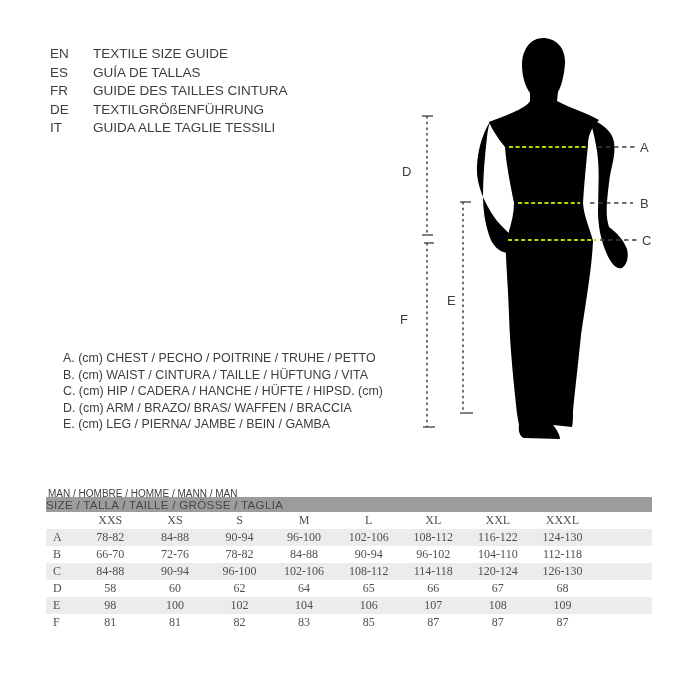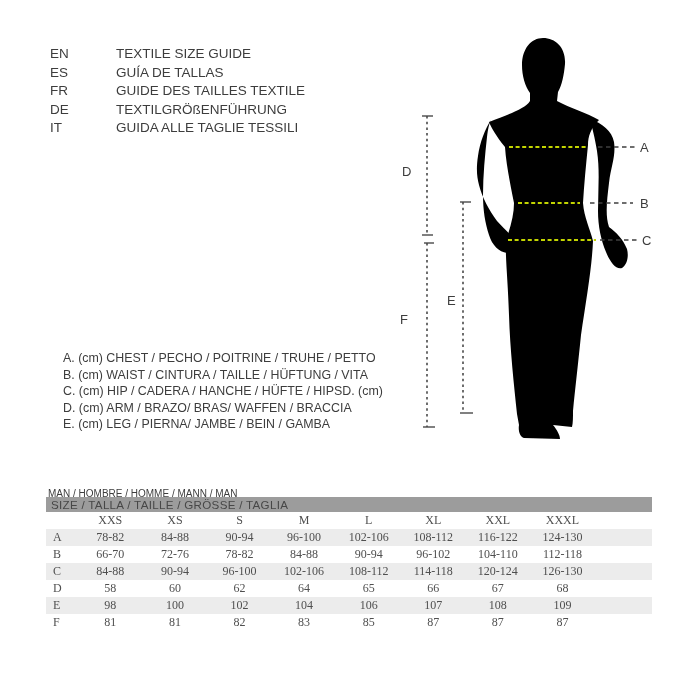--- a/index.html
+++ b/index.html
@@ -2,32 +2,32 @@
 <html><head>
 <meta charset="utf-8">
 <style>
   html,body { margin:0; padding:0; background:#fff; }
   .canvas {
     position:relative; width:700px; height:700px; background:#ffffff;
     font-family:"Liberation Sans", sans-serif; color:#3d3d3d; overflow:hidden;
   }
   
   .lang-block { position:absolute; left:50px; top:45px; font-size:13.5px; line-height:18.6px; }
-  .lang-row { display:grid; grid-template-columns:43px auto; white-space:nowrap;gap:23px; }
+  .lang-row { display:grid; grid-template-columns:43px auto; white-space:nowrap; }
   
   .legend-block { position:absolute; left:63px; top:350px; font-size:12.4px; line-height:16.6px; }
   .legend-line { white-space:nowrap; }
   .man-line { position:absolute; left:48px; top:488px; font-size:10px; white-space:nowrap; }
   
   .figure-svg { position:absolute; left:390px; top:25px; width:280px; height:430px; }
   .marker-label { font-size:13px; fill:#3d3d3d; font-family:"Liberation Sans", sans-serif; }
   
   .size-table { position:absolute; left:46px; top:497px; width:606px; font-size:12px; color:#4f4f4f; }
   .band { height:15px; line-height:15px; background:#9c9c9c; color:#474747;
-          font-size:11.6px; padding-left:5px; letter-spacing:0.3px; white-space:nowrap; }
+          font-size:11.6px; letter-spacing:0.3px; white-space:nowrap; }
   .trow { display:grid; grid-template-columns:32px repeat(8,64.6px) 1fr; height:17px; line-height:17px;font-family:Liberation Serif, serif; }
   .trow > div { text-align:center; }
   .trow > div.rowlabel { text-align:left; padding-left:7px; }
   .trow.stripe { background:#ececec; }
 </style>
 </head>
 <body>
 
 <div class="canvas">
 
@@ -35,21 +35,21 @@
       <div class="lang-row">
         <span>EN</span>
         <span>TEXTILE SIZE GUIDE</span>
       </div>
       <div class="lang-row">
         <span>ES</span>
         <span>GUÍA DE TALLAS</span>
       </div>
       <div class="lang-row">
         <span>FR</span>
-        <span>GUIDE DES TAILLES TEXTILE</span>
+        <span>GUIDE DES TAILLES CINTURA</span>
       </div>
       <div class="lang-row">
         <span>DE</span>
         <span>TEXTILGRÖßENFÜHRUNG</span>
       </div>
       <div class="lang-row">
         <span>IT</span>
         <span>GUIDA ALLE TAGLIE TESSILI</span>
       </div>
     </div>

